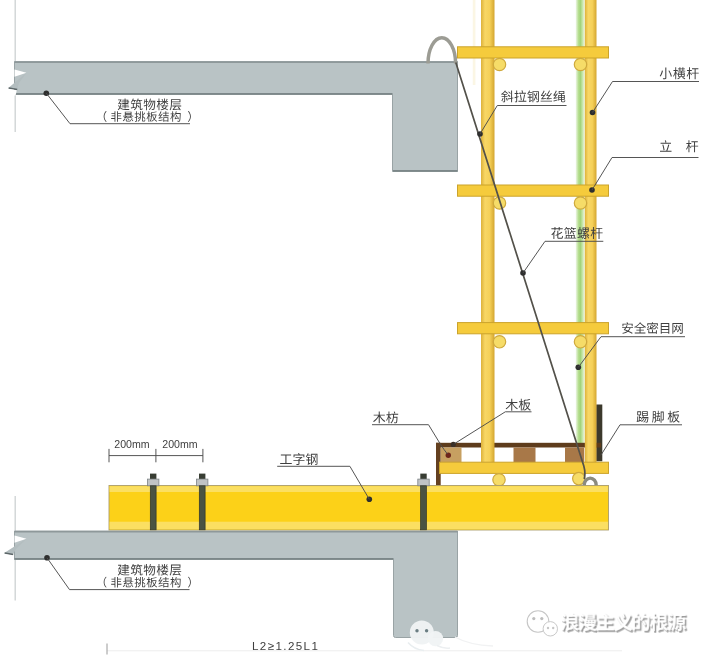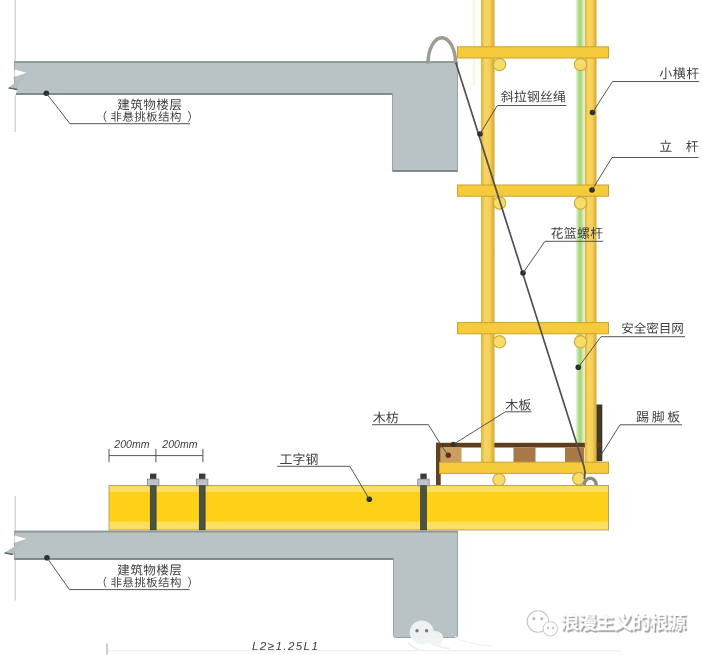--- a/index.html
+++ b/index.html
@@ -1,16 +1,16 @@
 <!DOCTYPE html>
 <html><head>
 <meta charset="utf-8">
 <style>
 html,body{margin:0;padding:0;background:#ffffff;}
-#wrap{position:relative;width:703px;height:655px;overflow:hidden;background:#ffffff;font-family:"Liberation Sans",sans-serif;font-style:italic;}
+#wrap{position:relative;width:703px;height:655px;overflow:hidden;background:#ffffff;font-family:"Liberation Sans",sans-serif;}
 </style>
 </head>
 <body>
 
 <div id="wrap">
 <svg width="703" height="655" viewBox="0 0 703 655" xmlns="http://www.w3.org/2000/svg">
 <defs>
 <linearGradient id="grn" x1="0" y1="0" x2="1" y2="0">
           <stop offset="0" stop-color="#edf6e5"></stop>
           <stop offset="0.3" stop-color="#b6de90"></stop>

